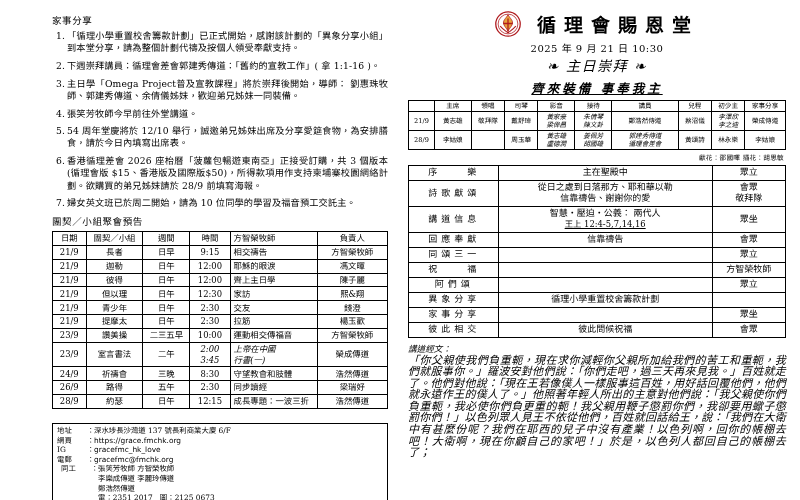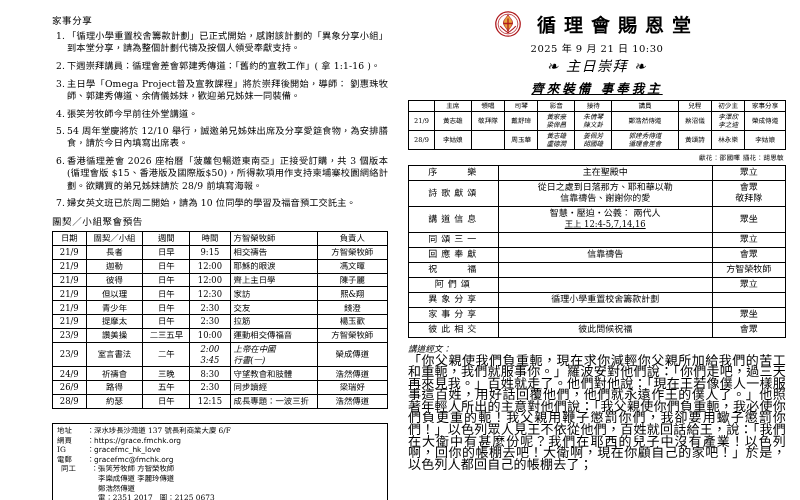--- a/index.html
+++ b/index.html
@@ -210,23 +210,24 @@
     font-size: 8.4px;
   }
   .order-detail-2 { white-space: pre-line; }
   
   .sermon-title {
     font-size: 8.6px;
     margin: 4px 0 1px 0;
     font-style: italic;
   }
   .sermon-body {
-    font-size: 13px;
+    font-size: 11px;
     line-height: 11.6px;
     text-align: justify;
+    font-style: italic;
     letter-spacing: 0.2px;
   }
 </style>
 </head>
 <body>
 
 <div class="page">
 
   <div class="col col-left">
 
@@ -511,28 +512,28 @@
           </tr>
           <tr>
             <td class="item">講道信息</td>
             <td class="detail">
               <div>智慧‧壓迫‧公義： 兩代人</div>
               <div class="verse-ref">王上 12:4-5,7,14,16</div>
             </td>
             <td class="who">眾坐</td>
           </tr>
           <tr>
+            <td class="item">回應奉獻</td>
+            <td class="detail">信靠禱告</td>
+            <td class="who">會眾</td>
+          </tr>
+          <tr>
             <td class="item">同頌三一</td>
             <td class="detail"></td>
             <td class="who">眾立</td>
-          </tr>
-          <tr>
-            <td class="item">回應奉獻</td>
-            <td class="detail">信靠禱告</td>
-            <td class="who">會眾</td>
           </tr>
           <tr>
             <td class="item">祝　　福</td>
             <td class="detail"></td>
             <td class="who">方智榮牧師</td>
           </tr>
           <tr>
             <td class="item">阿們頌</td>
             <td class="detail"></td>
             <td class="who">眾立</td>

